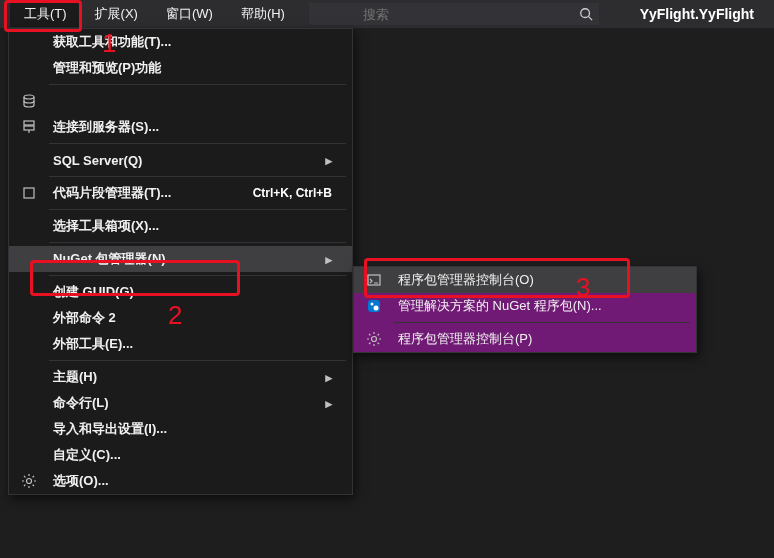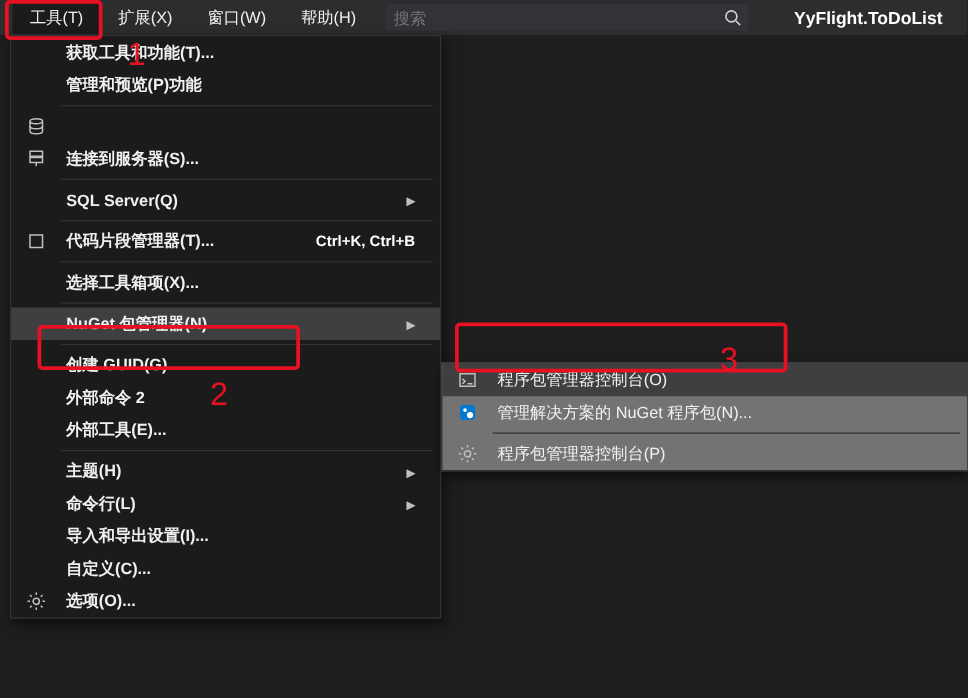--- a/index.html
+++ b/index.html
@@ -37,20 +37,21 @@
     align-items: center;
     padding: 0 6px;
   }
   .searchbox input {
     flex: 1;
     background: transparent;
     border: none;
     color: #999;
     font-size: 13px;
     outline: none;
+    margin-left: 48px;
   }
   .searchbox .icon { color: #d0d0d0; display:flex; align-items:center; }
   .project-label {
     margin-left: auto;
     margin-right: 20px;
     color: #fff;
     font-weight: bold;
     font-size: 14px;
   }
   .dropdown {
@@ -60,25 +61,24 @@
     width: 345px;
     background: #1b1b1c;
     border: 1px solid #333337;
     box-shadow: 2px 4px 10px rgba(0,0,0,0.6);
     font-weight: bold;
   }
   .submenu {
     position: absolute;
     top: 266px;
     left: 353px;
-    width: 422px;
-    background: #737373;
+    width: 344px;
+    background: #701a75;
     border: 1px solid #333337;
     box-shadow: 2px 4px 10px rgba(0,0,0,0.6);
-    margin-top: 24px;
   }
   .menu-item {
     display: flex;
     align-items: center;
     height: 26px;
     padding: 0 20px 0 44px;
     position: relative;
     color: #f1f1f1;
     cursor: default;
   }
@@ -124,21 +124,21 @@
   <div class="menu-top">帮助(H)</div>
   <div class="searchbox">
     <input placeholder="搜索" style="">
     <span class="icon">
       <svg width="14" height="14" viewBox="0 0 16 16" fill="none" stroke="#d0d0d0" stroke-width="1.5">
           <circle cx="7" cy="7" r="5"></circle>
           <line x1="11" y1="11" x2="15" y2="15"></line>
         </svg>
     </span>
   </div>
-  <div class="project-label">YyFlight.ToDoList</div>
+  <div class="project-label">YyFlight.YyFlight</div>
 </div>
 
 <div class="dropdown" id="dropdown">
     <div class="menu-item">
       <span class="icon-slot"></span>
       <span class="label">获取工具和功能(T)...</span>
     </div>
     <div class="menu-item">
       <span class="icon-slot"></span>
       <span class="label">管理和预览(P)功能</span>

